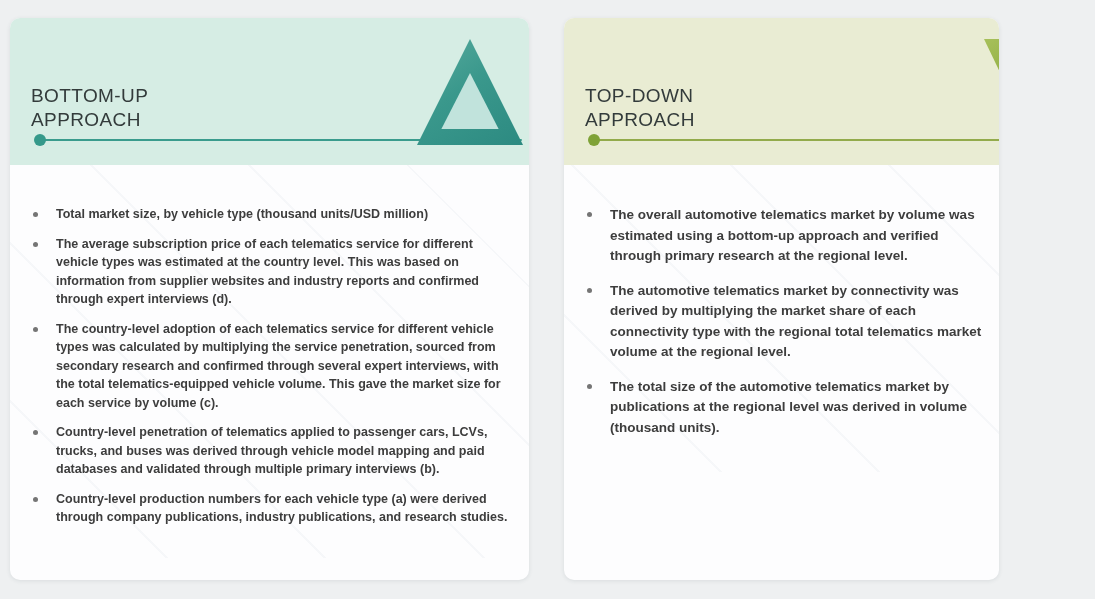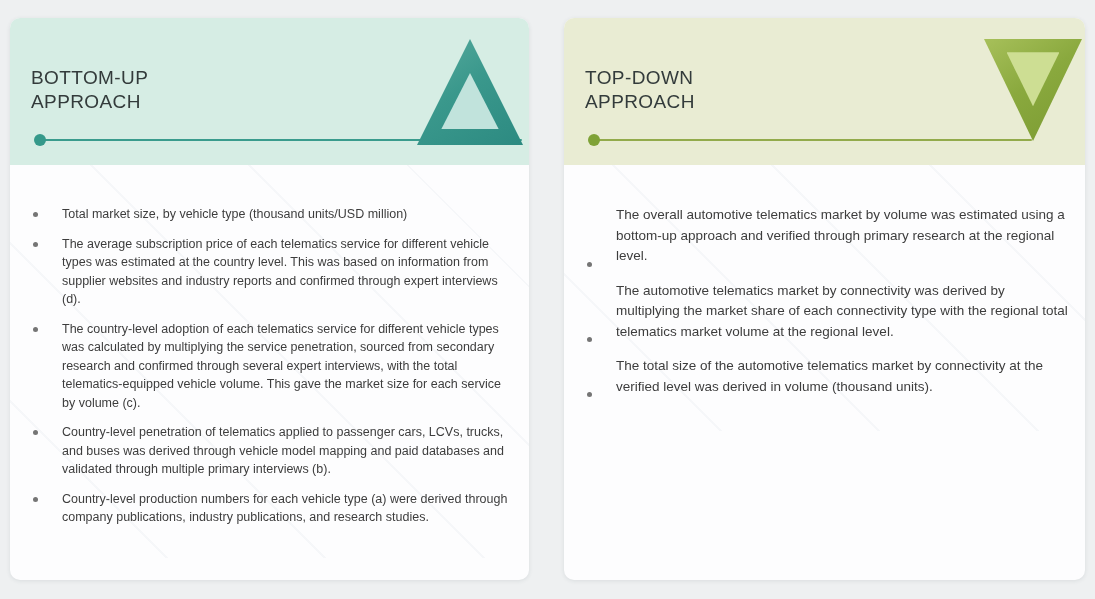--- a/index.html
+++ b/index.html
@@ -13,34 +13,34 @@
   .card {
     position: absolute;
     top: 18px;
     height: 562px;
     background: #fdfdfe;
     border-radius: 10px;
     box-shadow: 0 1px 4px rgba(40,60,70,0.10);
     overflow: hidden;
   }
   .card-left  { left: 10px;  width: 519px; }
-  .card-right { left: 564px; width: 521px; }
+  .card-right { left: 564px; width: 435px; }
 
   .card-header {
     position: relative;
     height: 147px;
     width: 100%;
   }
   .card-left  .card-header { background: #d6ede4; }
   .card-right .card-header { background: #e9ecd3; }
 
   .panel-title {
     position: absolute;
     left: 21px;
-    top: 48px;
+    top: 66px;
     width: 170px;
     font-size: 19px;
     line-height: 24px;
     font-weight: 500;
     letter-spacing: 0.4px;
     color: #333b3b;
     text-transform: uppercase;
   }
 
   .accent-rule {
@@ -98,24 +98,25 @@
     padding: 40px 16px 20px 23px;
     background:
       repeating-linear-gradient(45deg,
         transparent 0px, transparent 110px,
         rgba(110,135,160,0.05) 110px, rgba(110,135,160,0.05) 112px);
   }
   ul.bullet-list { list-style: none; }
   ul.bullet-list li {
     display: flex;
     align-items: flex-start;
-    gap: 24px;
+    gap: 18px;
+    font-weight: bold;
   }
   .card-left  ul.bullet-list li { margin-bottom: 11px; }
-  .card-right ul.bullet-list li { margin-bottom: 14px; align-items: flex-end; }
+  .card-right ul.bullet-list li { margin-bottom: 14px; }
   .bullet-dot {
     flex: 0 0 auto;
     width: 5px; height: 5px;
     border-radius: 50%;
     background: #757575;
     margin-top: 7px;
   }
   .card-left  .bullet-text { font-size: 12.5px; line-height: 18.5px; color: #3d3d3d; }
   .card-right .bullet-text { font-size: 13.5px; line-height: 20.5px; color: #3d3d3d; }
 </style>
@@ -171,17 +172,17 @@
       <li>
           <span class="bullet-dot"></span>
           <span class="bullet-text">The overall automotive telematics market by volume was estimated using a bottom-up approach and verified through primary research at the regional level.</span>
         </li>
       <li>
           <span class="bullet-dot"></span>
           <span class="bullet-text">The automotive telematics market by connectivity was derived by multiplying the market share of each connectivity type with the regional total telematics market volume at the regional level.</span>
         </li>
       <li>
           <span class="bullet-dot"></span>
-          <span class="bullet-text">The total size of the automotive telematics market by connectivity at the verified level was derived in volume (thousand units).</span>
+          <span class="bullet-text">The total size of the automotive telematics market by publications at the regional level was derived in volume (thousand units).</span>
         </li>
     </ul>
   </div>
 </div>
 
 </body></html>

